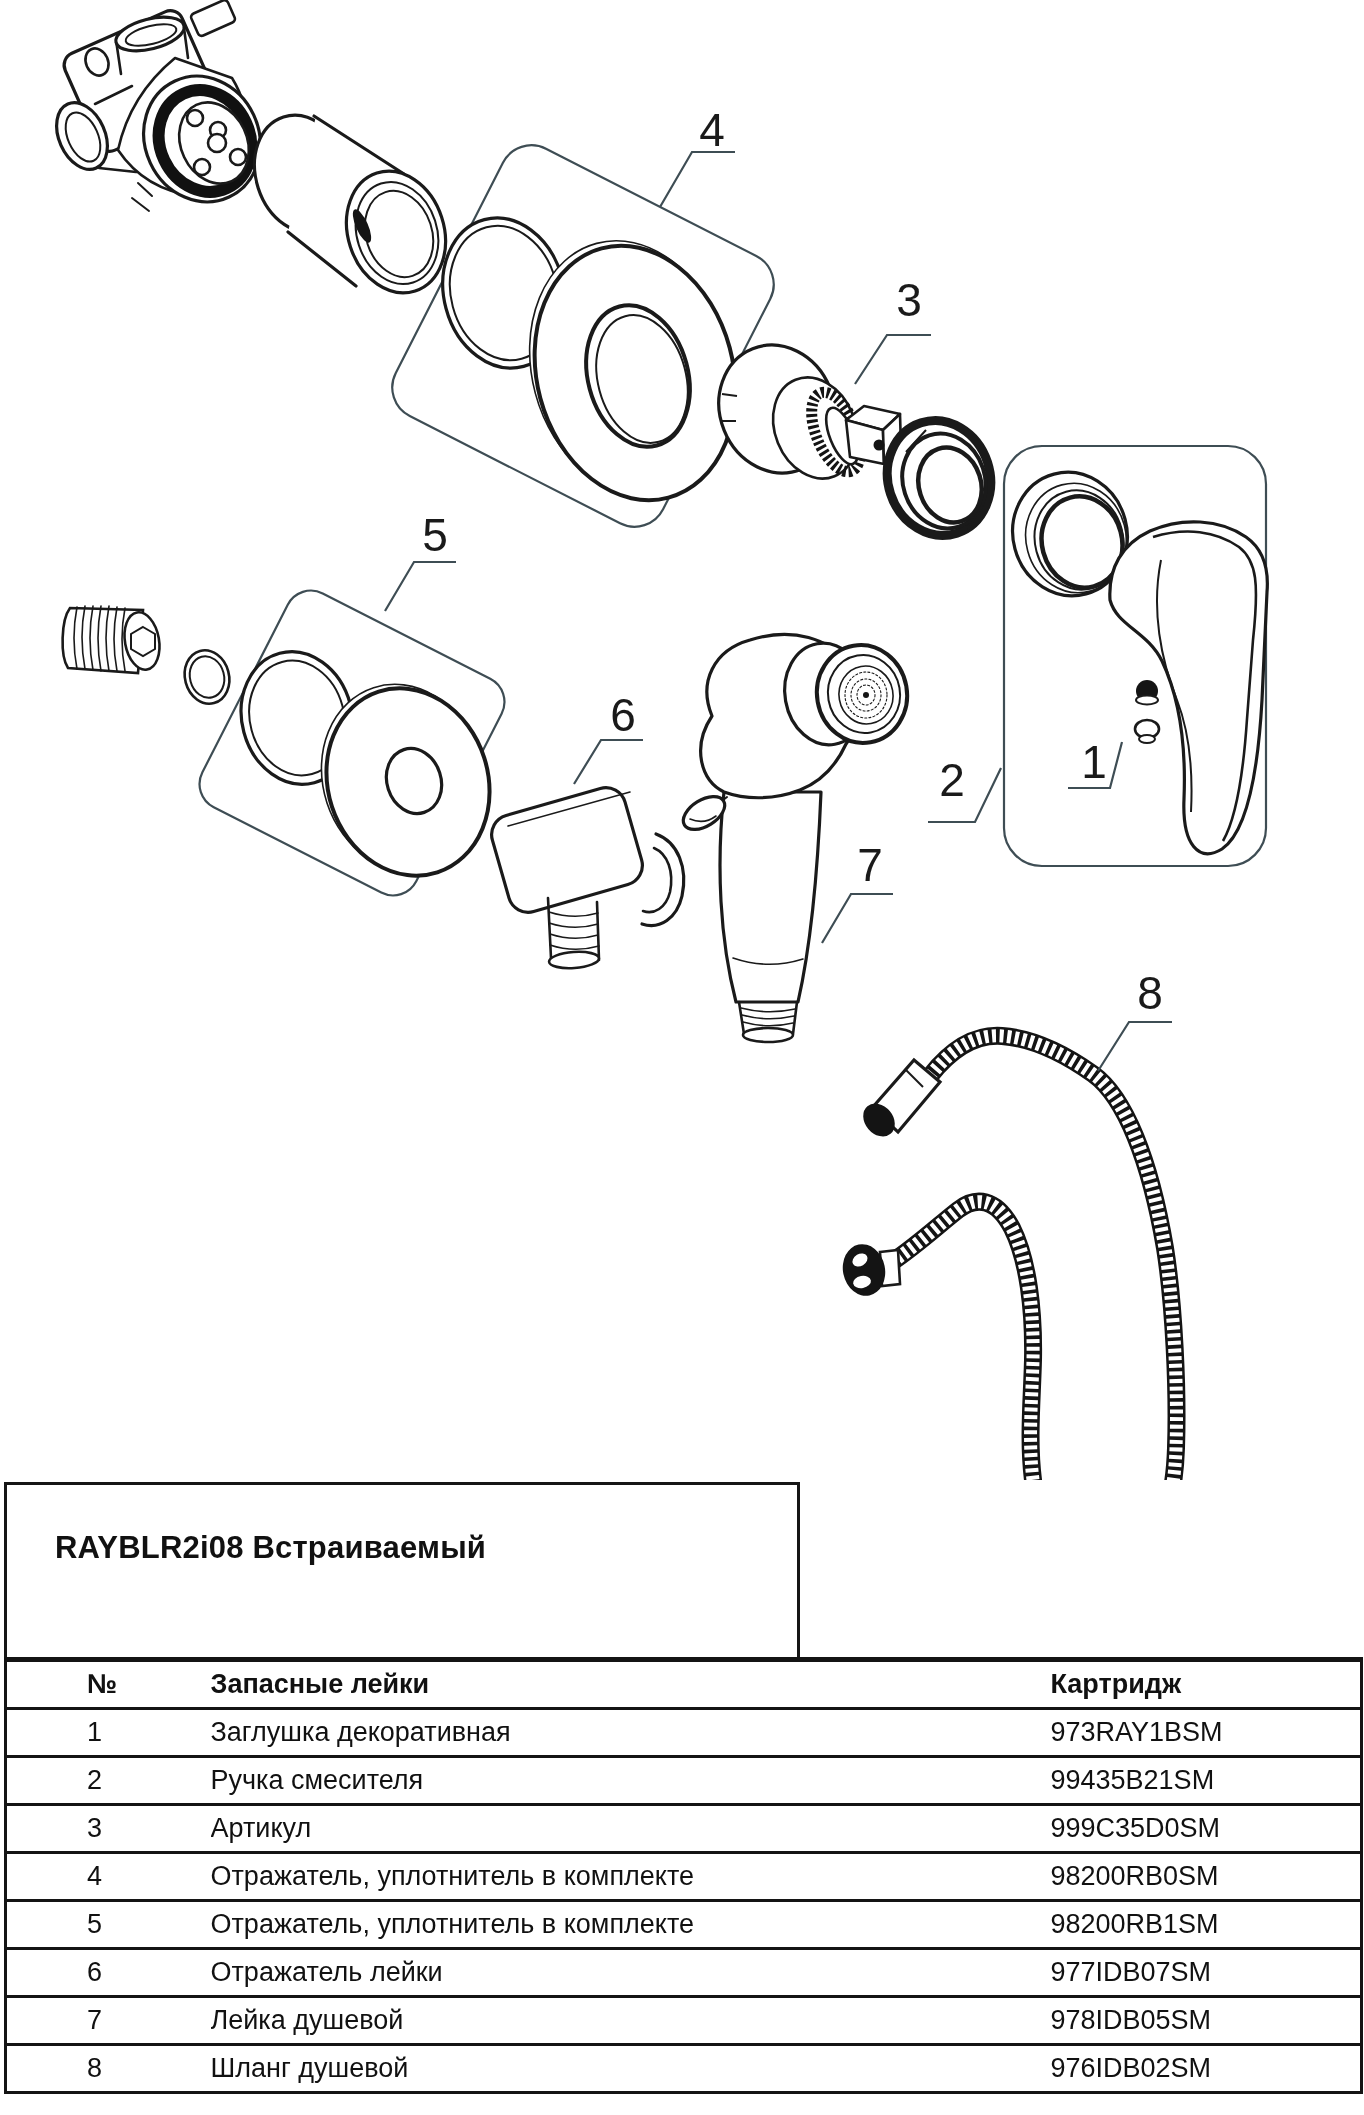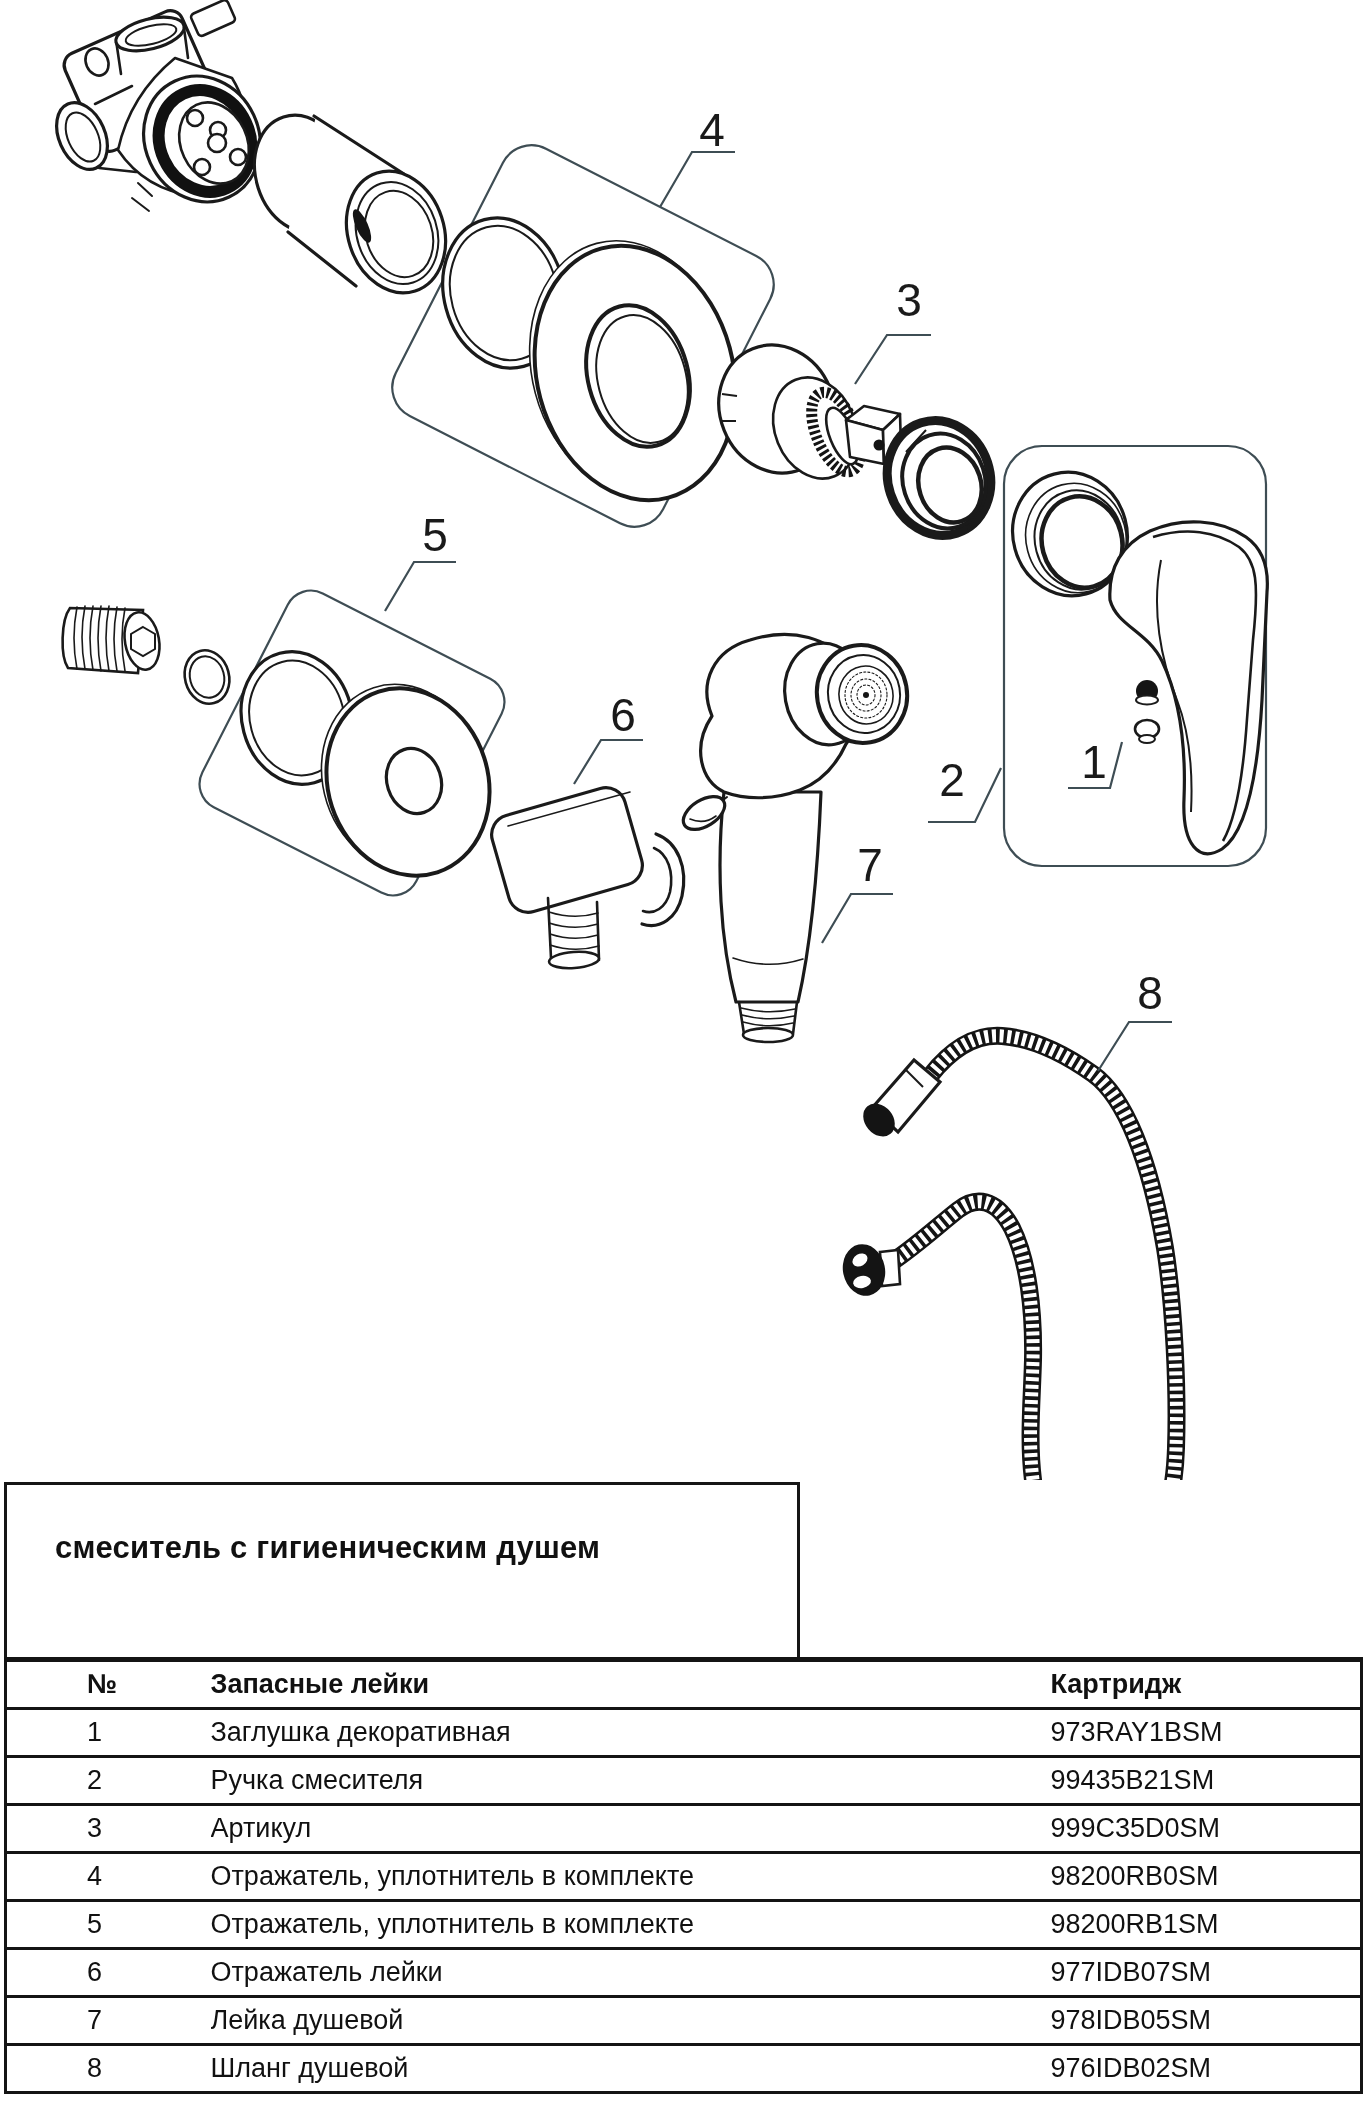--- a/index.html
+++ b/index.html
@@ -255,21 +255,21 @@
     <ellipse cx="864" cy="1270" rx="21" ry="26" transform="rotate(-12 864 1270)" class="fd"></ellipse>
     <ellipse cx="860" cy="1260" rx="8" ry="6" transform="rotate(-30 860 1260)" fill="#ffffff"></ellipse>
     <ellipse cx="862" cy="1282" rx="9" ry="6" transform="rotate(-10 862 1282)" fill="#ffffff"></ellipse>
   </g>
   <polyline points="1172,1022 1129,1022 1098,1071" class="leader"></polyline>
   <text x="1150" y="1009" class="num">8</text>
 </svg>
 
   <div class="title-box">
     <div class="t">
-      <div>смеситель с гигиеническим душем</div>
+      <div>RAYBLR2i08 Встраиваемый</div>
     </div>
   </div>
 
   <table class="parts">
     <colgroup>
         <col class="c-num">
         <col class="c-name">
         <col class="c-art">
       </colgroup>
     <tbody>

